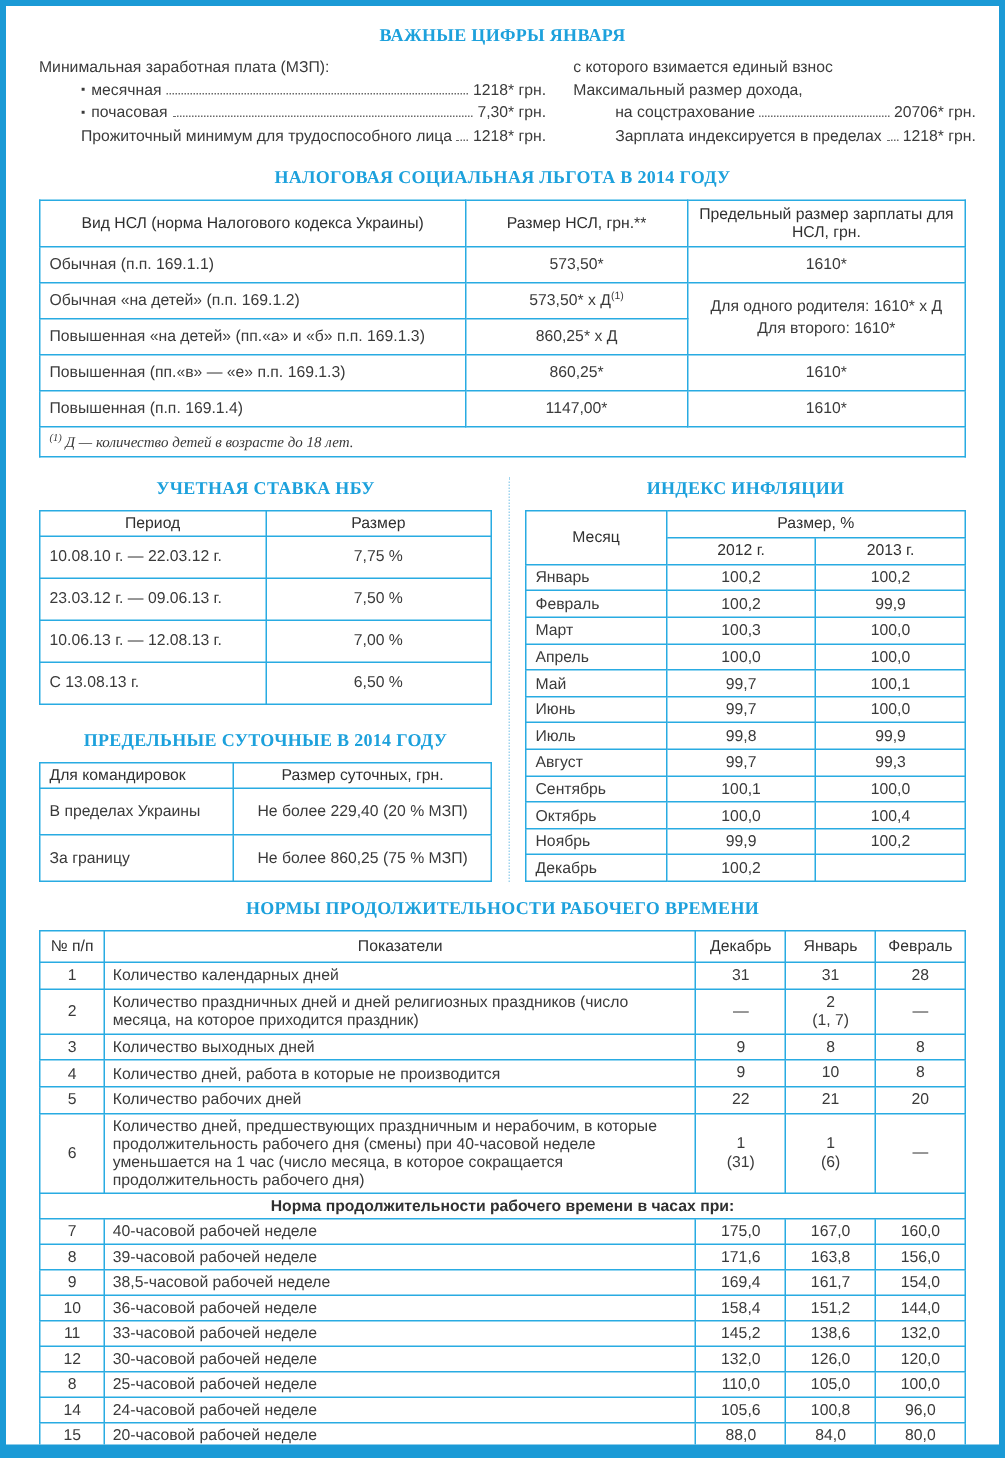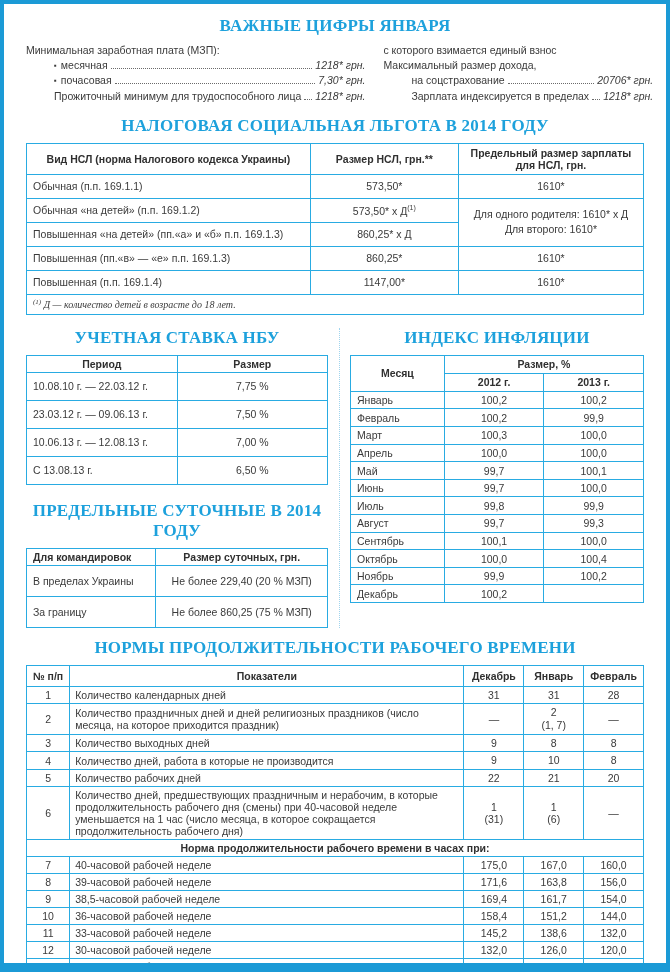--- a/index.html
+++ b/index.html
@@ -5,35 +5,35 @@
   html,body{margin:0;padding:0;background:#fff;}
   .page{
     box-sizing:border-box;width:670px;height:972px;margin:0;
     border:4px solid #1b9ad6;border-bottom-width:9px;
     padding:12px 22px 0 22px;position:relative;overflow:hidden;
     font-family:"Liberation Sans",sans-serif;color:#3a3a3a;font-size:10.5px;
     background:#fff;
   }
   .title{
     font-family:"Liberation Serif",serif;font-weight:bold;
-    color:#1da1dc;font-size:17px;text-align:center;letter-spacing:.2px;
+    color:#1da1dc;font-size:12px;text-align:center;letter-spacing:.2px;
     margin:0 0 7px 0;
   }
   
   .intro{display:flex;gap:18px;margin-bottom:12px;}
   .intro-col{flex:1;line-height:1.45;}
   .lead-row{display:flex;align-items:baseline;margin-left:28px;}
   .lead-label{white-space:nowrap;}
   .bullet{font-size:8px;margin-right:4px;position:relative;top:-1px;}
   .dots{flex:1;border-bottom:1px dotted #6a6a6a;margin:0 3px 2px 3px;min-width:8px;}
-  .lead-val{white-space:nowrap;font-style:italic;}
+  .lead-val{white-space:nowrap;}
   
   table{border-collapse:collapse;width:100%;color:#3a3a3a;}
   th,td{border:1.5px solid #29abe2;padding:2px 6px;font-size:10.5px;}
-  th{font-weight:bold;text-align:center;color:#303030;}
+  th{font-weight:normal;text-align:center;color:#303030;}
   td.c{text-align:center;}
   .preline{white-space:pre-line;line-height:1.2;}
   
   .nsl th{height:26px;}
   .nsl td{height:19px;}
   .nsl .fn{font-family:"Liberation Serif",serif;font-style:italic;font-size:10px;height:15px;}
   .nsl .merged{text-align:center;line-height:1.5;}
   
   .middle{display:flex;align-items:flex-start;margin-bottom:10px;}
   .mid-left{width:302px;}

